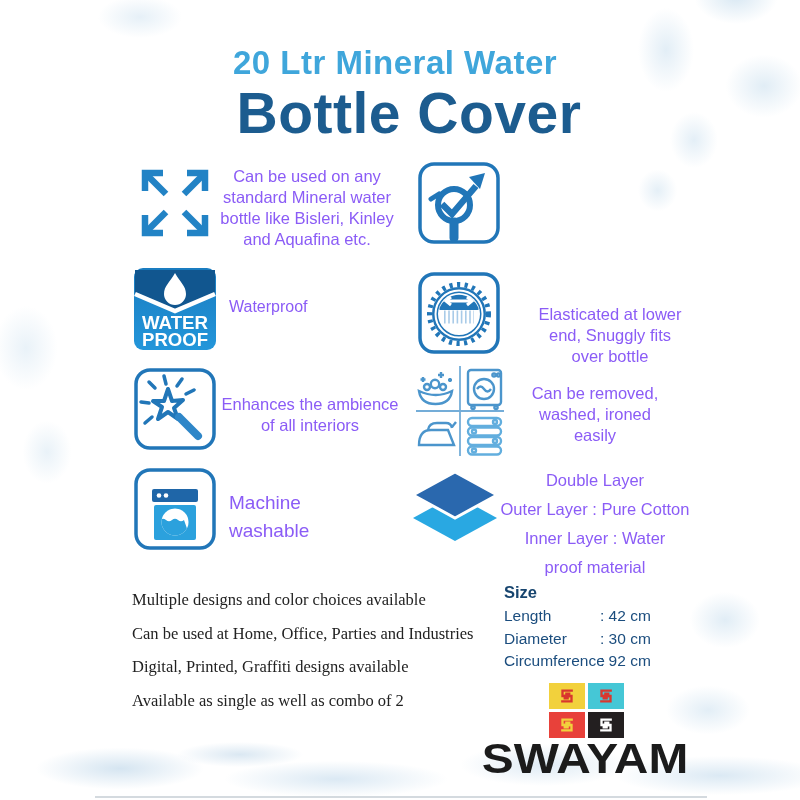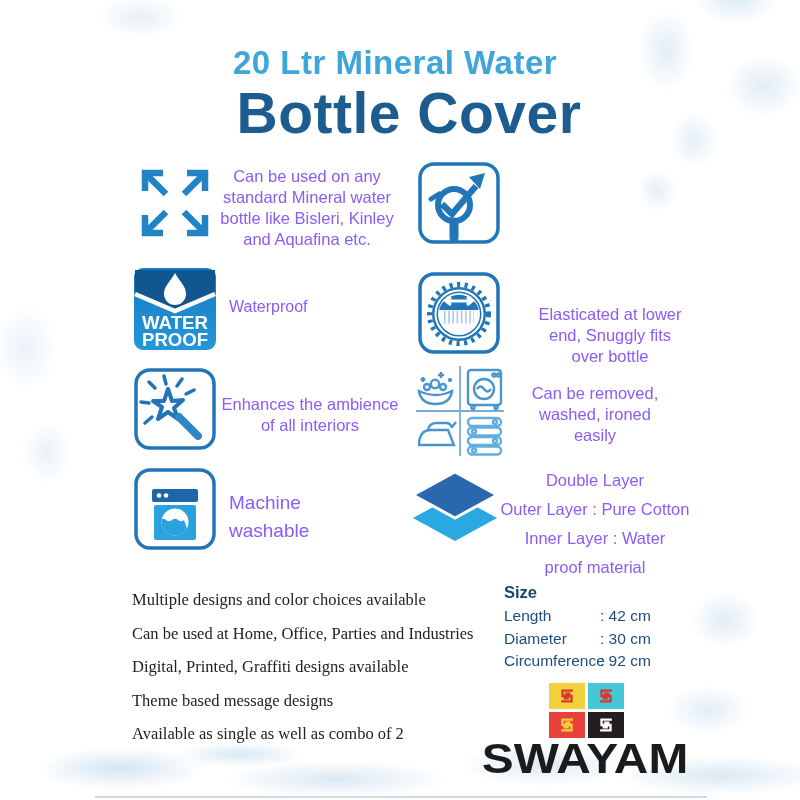--- a/index.html
+++ b/index.html
@@ -233,21 +233,20 @@
   </span>
   <div class="abs ftext" style="left:490px; top:466px; width:210px; font-size:16.5px; line-height:29px;">Double Layer
 Outer Layer :  Pure Cotton
 Inner Layer  :  Water
 proof material</div>
 
   <div class="bullets">
     <div class="bullet">Multiple designs  and color choices available</div>
     <div class="bullet">Can be used at Home, Office, Parties and Industries</div>
     <div class="bullet">Digital, Printed, Graffiti designs available</div>
-    <div class="bullet">Theme based message designs</div>
     <div class="bullet">Available as  single as well as  combo of 2</div>
   </div>
 
   <div class="size-block">
     <div class="size-heading">Size</div>
     <div class="size-row">
       <span class="size-label">Length</span>
       <span>:  42 cm</span>
     </div>
     <div class="size-row">

